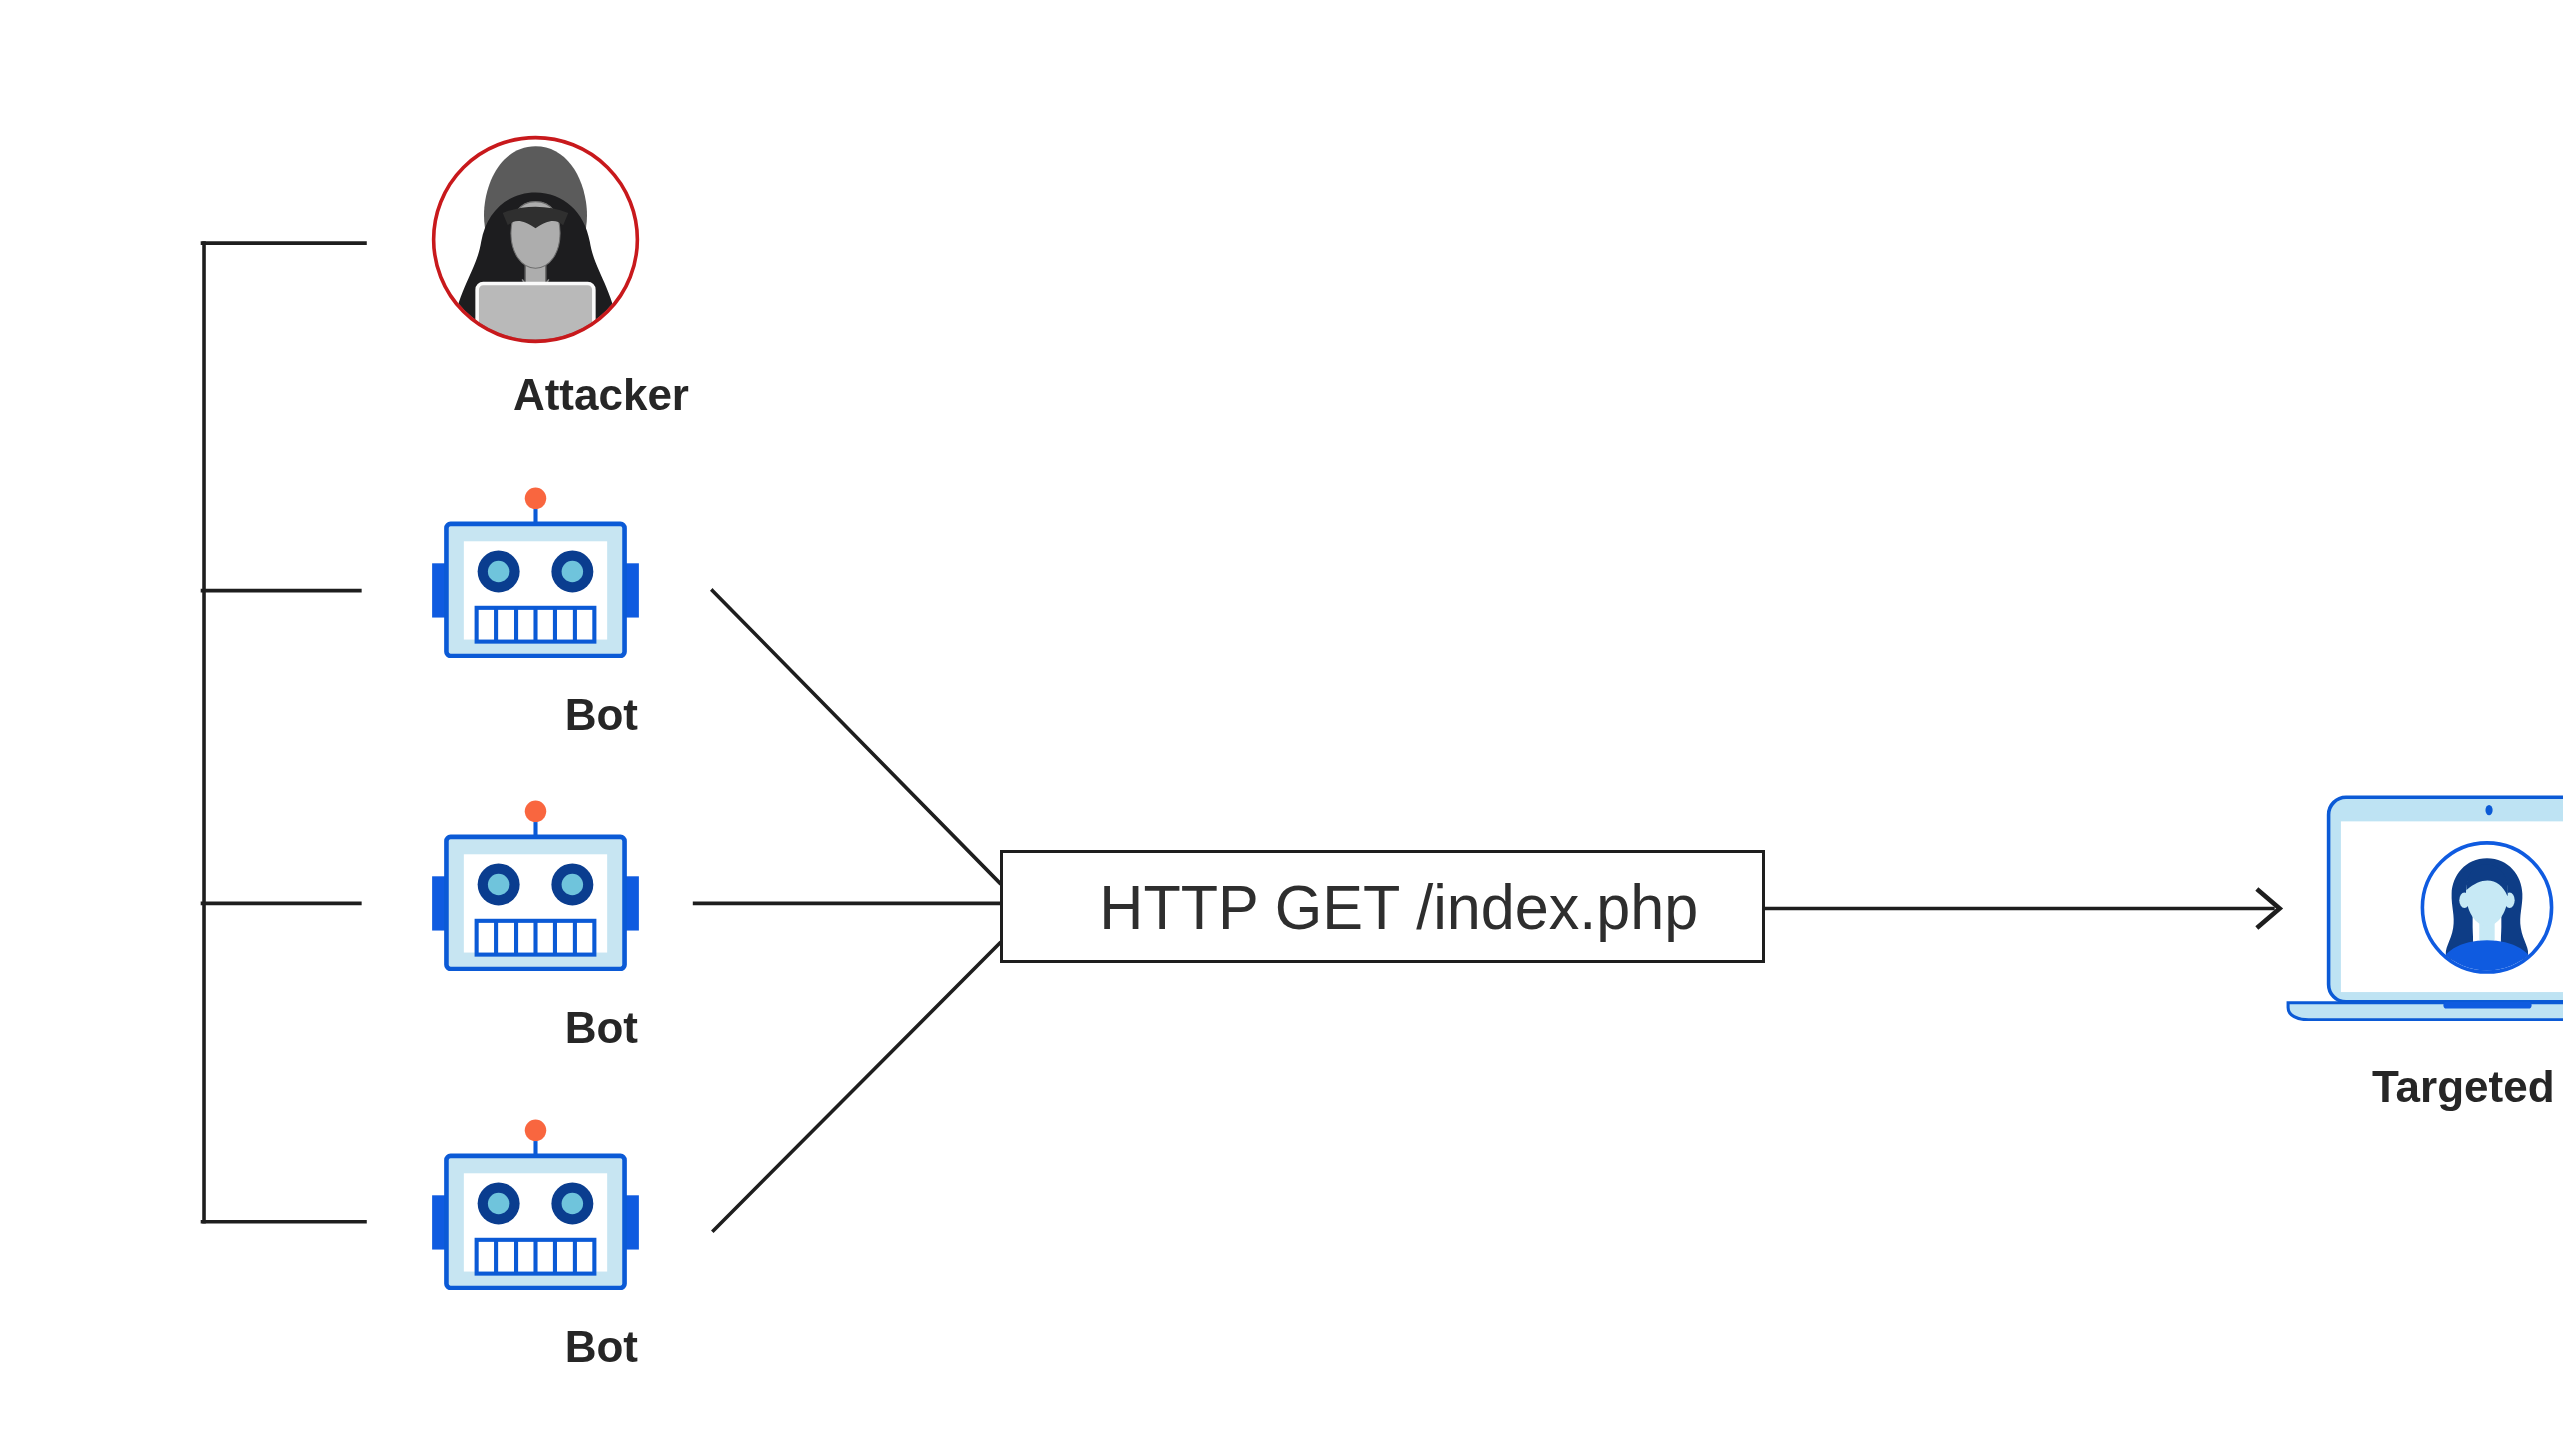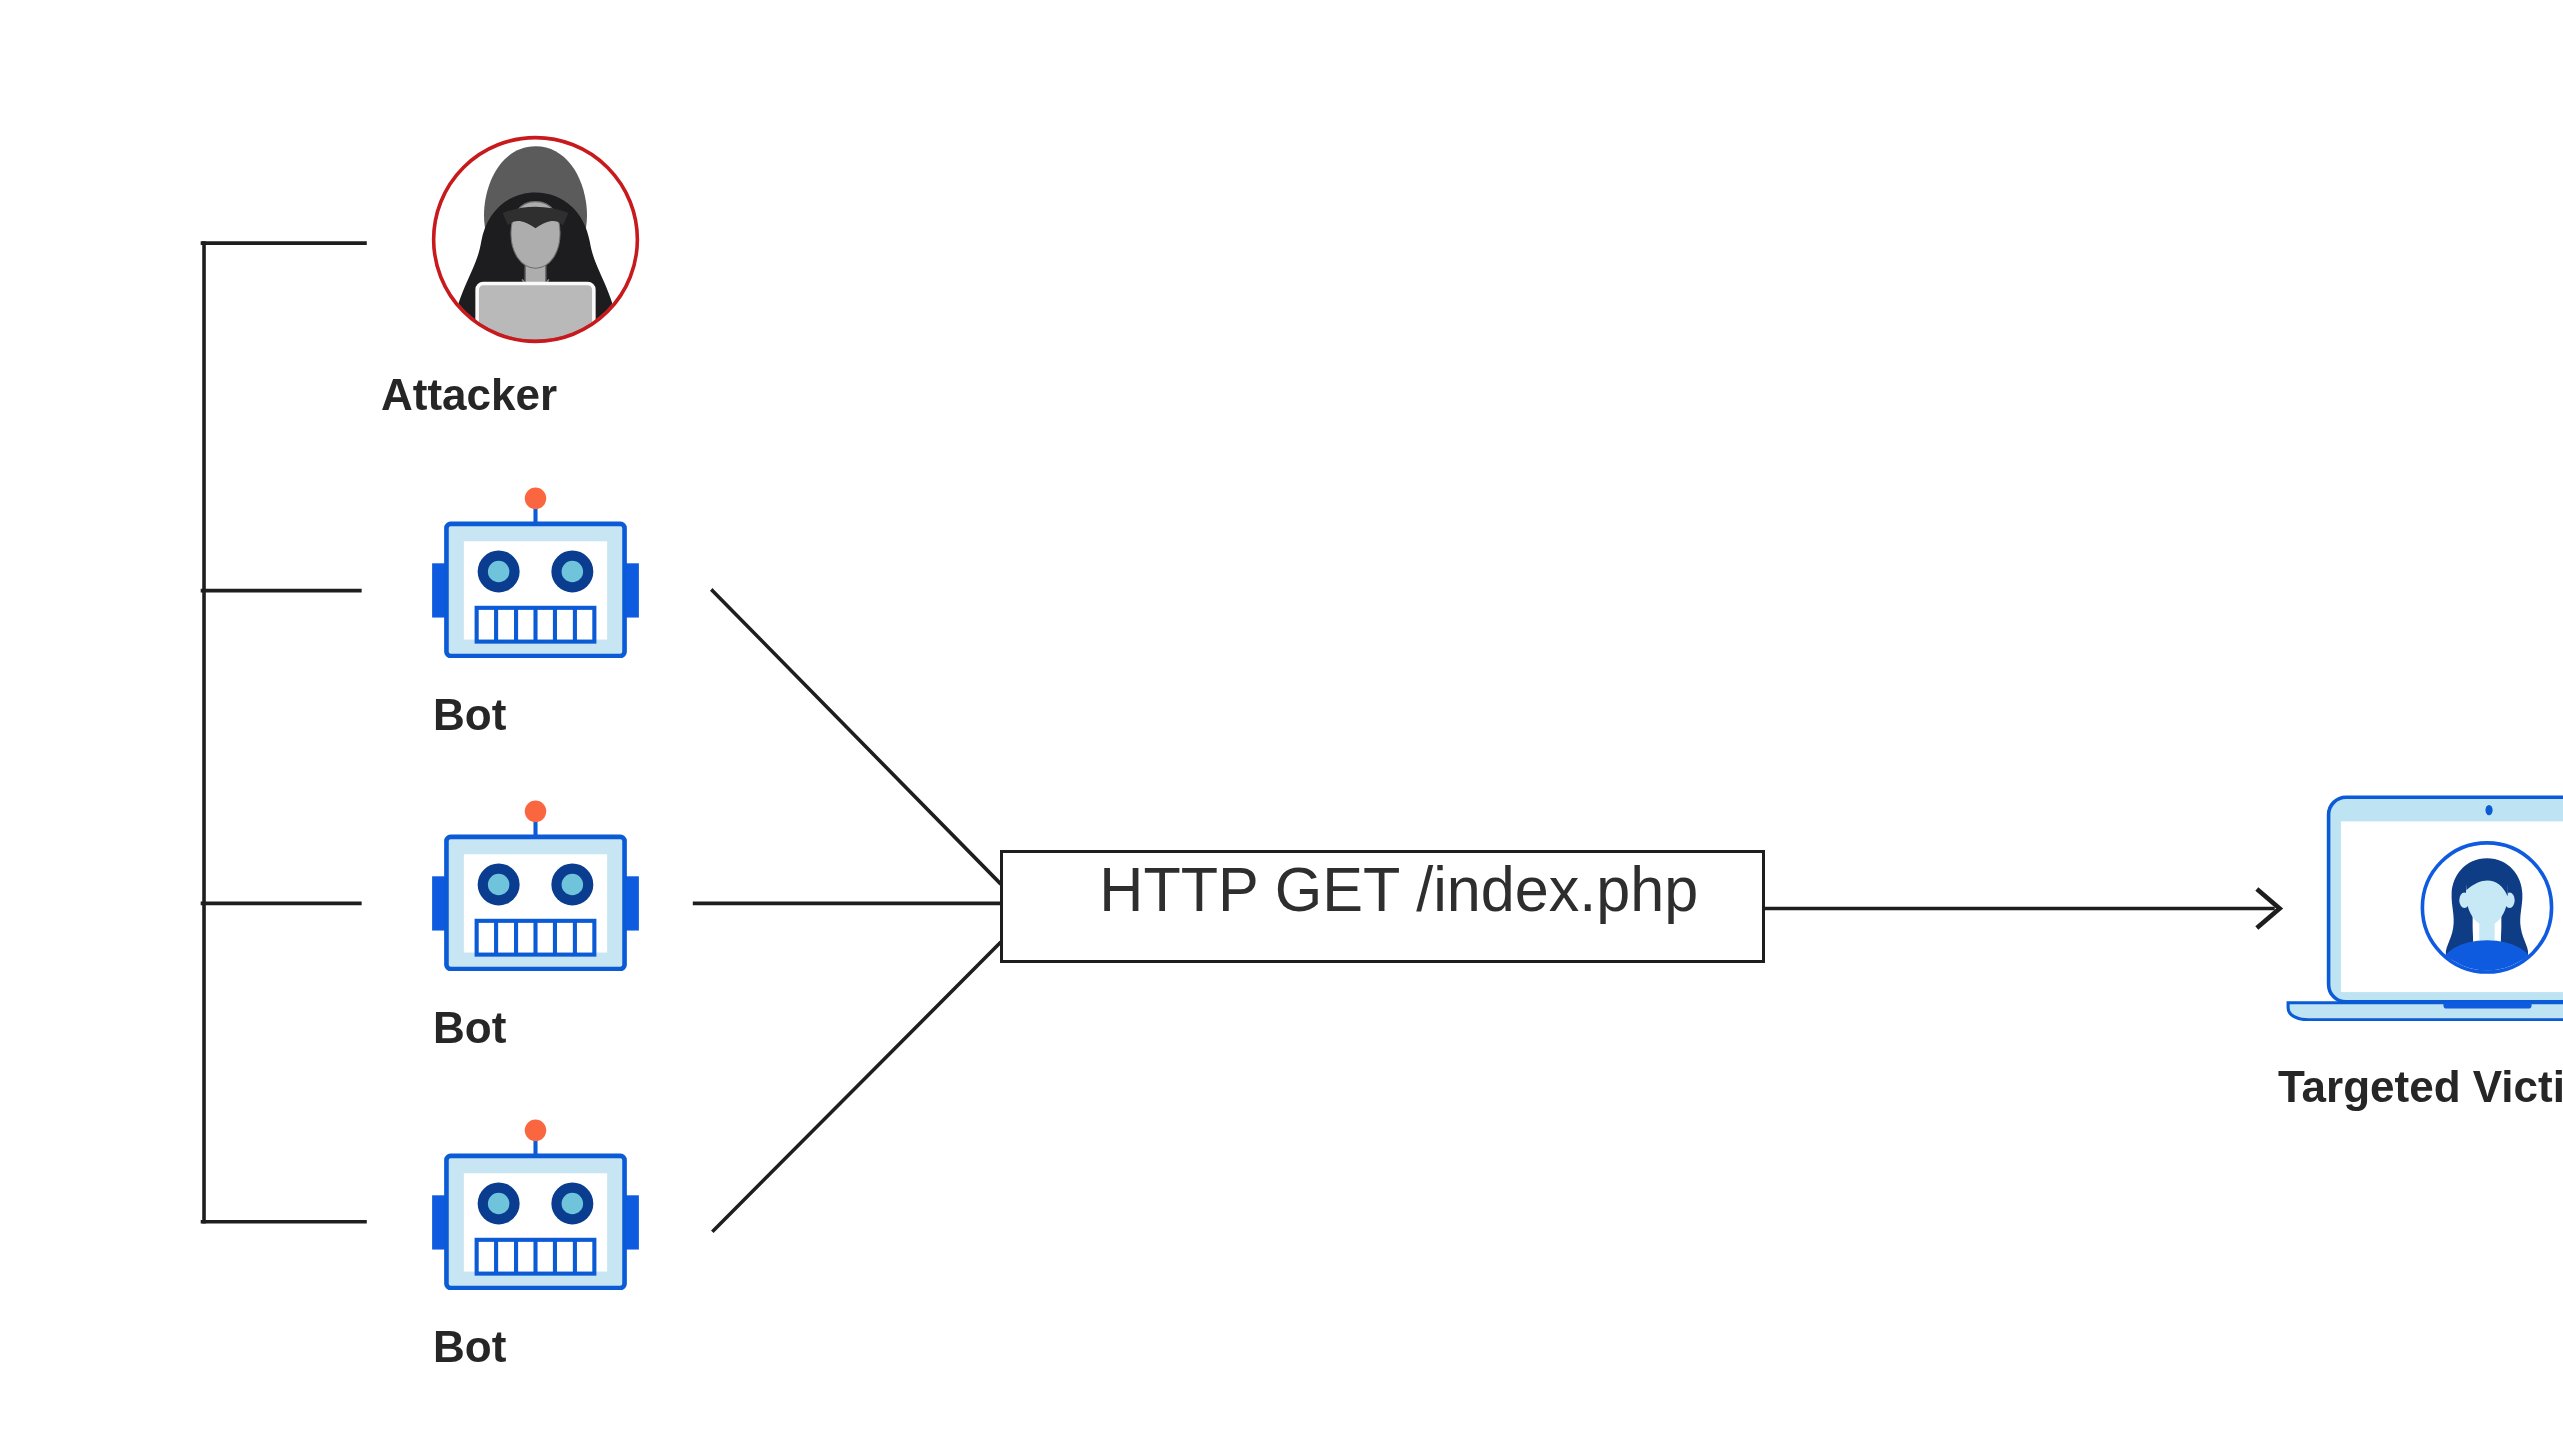--- a/index.html
+++ b/index.html
@@ -13,42 +13,42 @@
   #canvas svg{display:block;}
   .wires{position:absolute;left:0;top:0;}
   .node{position:absolute;}
   .label{
     position:absolute;
     font-family:"Liberation Sans",sans-serif;
     font-weight:700;
     font-size:44px;
     line-height:62px;
     color:#262626;
-    text-align:left;
+    text-align:right;
     white-space:nowrap;
   }
   .attacker-label{left:381px;top:364px;width:308px;}
   .bot1-label{left:433px;top:684px;width:205px;}
   .bot2-label{left:433px;top:997px;width:205px;}
   .bot3-label{left:433px;top:1316px;width:205px;}
   .victim-label{left:2278px;top:1056px;width:420px;}
   .attacker-node{left:428px;top:132px;width:215px;height:215px;}
   .bot-node{width:217px;height:172px;left:427px;}
   .bot1-node{top:486px;}
   .bot2-node{top:799px;}
   .bot3-node{top:1118px;}
   .victim-node{left:2284px;top:795px;width:407px;height:226px;}
   .request-box{
     position:absolute;
     left:1000px;top:850px;
     width:765px;height:113px;
     box-sizing:border-box;
     border:3.6px solid #1e1e1e;
     background:#ffffff;
-    display:flex;justify-content:center;padding-left:32px;
+    display:flex;align-items:center;justify-content:center;padding-left:32px;
   }
   .request-text{
     font-family:"Liberation Sans",sans-serif;
     font-weight:300;
     font-size:63px;
     color:#2e2e2e;
     letter-spacing:0px;
     transform:scaleX(0.97);
     white-space:nowrap;
   }

